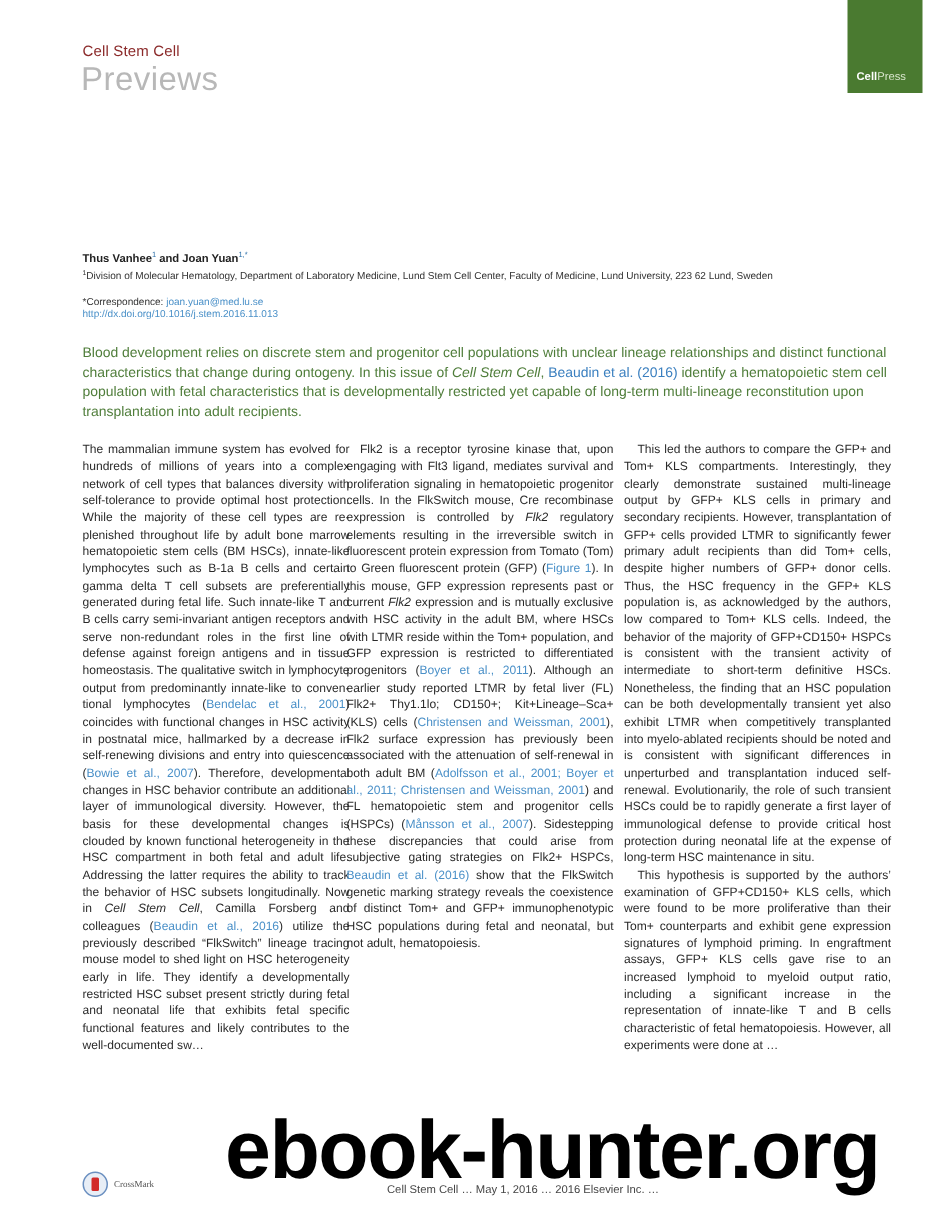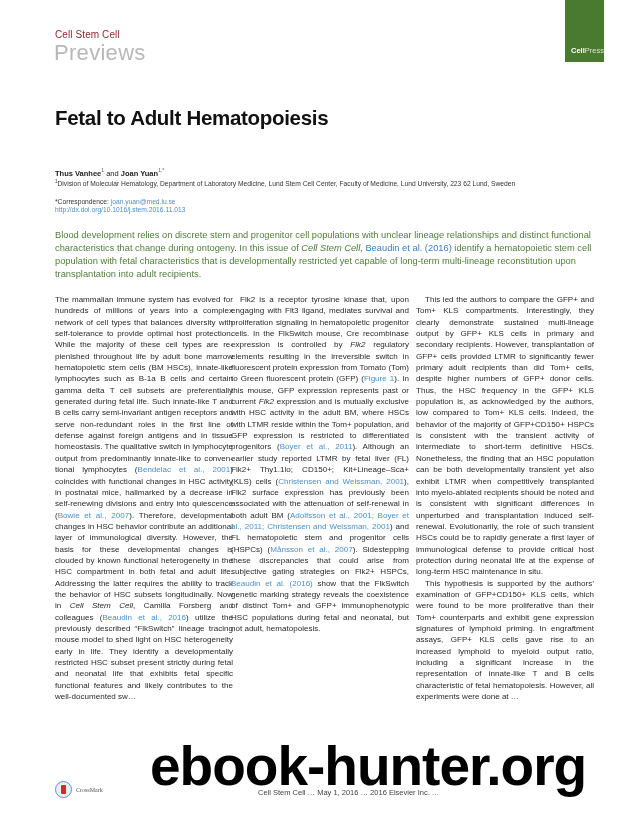--- a/index.html
+++ b/index.html
@@ -2,21 +2,21 @@
 <html><head>
 <meta charset="utf-8">
 <style>
   * { box-sizing: border-box; margin: 0; padding: 0; }
   html, body { width: 628px; height: 816px; background: #ffffff; overflow: hidden; }
   body { position: relative; font-family: "Liberation Sans", sans-serif; color: #1a1a1a; }
 
   .journal-name { position: absolute; left: 55px; top: 29px; font-size: 10px; color: #8b2a2a; letter-spacing: 0.1px; }
   .section-label { position: absolute; left: 54px; top: 40px; font-size: 22px; font-weight: normal; color: #b8b8b8; letter-spacing: 0.3px; }
 
-  .cellpress-logo { position: absolute; left: 565px; top: 0; width: 39px; height: 62px; background: #4a7a30; }
+  .cellpress-logo { position: absolute; left: 565px; top: 0; width: 50px; height: 62px; background: #4a7a30; }
   .cellpress-logo span { position: absolute; left: 6px; bottom: 7px; font-size: 7.5px; color: #ffffff; }
   .cellpress-logo b { font-weight: bold; }
   .cellpress-logo i { font-style: normal; color: #d8e6cc; }
 
   .title { position: absolute; left: 55px; top: 106px; font-size: 20.5px; font-weight: bold; line-height: 23px; color: #111; letter-spacing: -0.3px; }
 
   .authors { position: absolute; left: 55px; top: 167px; font-size: 7.5px; font-weight: bold; color: #222; }
   .authors sup { font-weight: normal; font-size: 5px; color: #2a6ea8; }
   .affil { position: absolute; left: 55px; top: 177px; width: 540px; font-size: 6.7px; line-height: 9px; color: #333; }
   .affil sup { font-size: 4.5px; }
@@ -49,25 +49,25 @@
 </head>
 <body>
 
 <div class="journal-name">Cell Stem Cell</div>
 <div class="section-label">Previews</div>
 <div class="cellpress-logo">
   <span><b>Cell</b><i>Press</i></span>
 </div>
 
 <h1 class="title">
-  <span>Fetal to Adult Hematopoiesis</span><br>
+  <br>
 </h1>
 
 <div class="authors">
-  <span>Thus Vanhee</span><sup>1</sup><span style="font-weight:normal"> and </span><span>Joan Yuan</span><sup>1,*</sup>
+  <span>Thus Vanhee</span><sup>1</sup><span style="font-weight:bold"> and </span><span>Joan Yuan</span><sup>1,*</sup>
 </div>
 <div class="affil">
   <sup>1</sup><span>Division of Molecular Hematology, Department of Laboratory Medicine, Lund Stem Cell Center, Faculty of Medicine, Lund University, 223 62 Lund, Sweden</span>
 </div>
 <div class="corr">
   <span>*Correspondence: </span><span class="link">joan.yuan@med.lu.se</span>
 </div>
 <div class="doi">http://dx.doi.org/10.1016/j.stem.2016.11.013</div>
 
 <p class="abstract"><span>Blood development relies on discrete stem and progenitor cell populations with unclear lineage relationships and distinct functional characteristics that change during ontogeny. In this issue of </span><em>Cell Stem Cell</em><span>, </span><span class="ref">Beaudin et al. (2016)</span><span> identify a hematopoietic stem cell population with fetal characteristics that is developmentally restricted yet capable of long-term multi-lineage reconstitution upon transplantation into adult recipients.</span></p>

